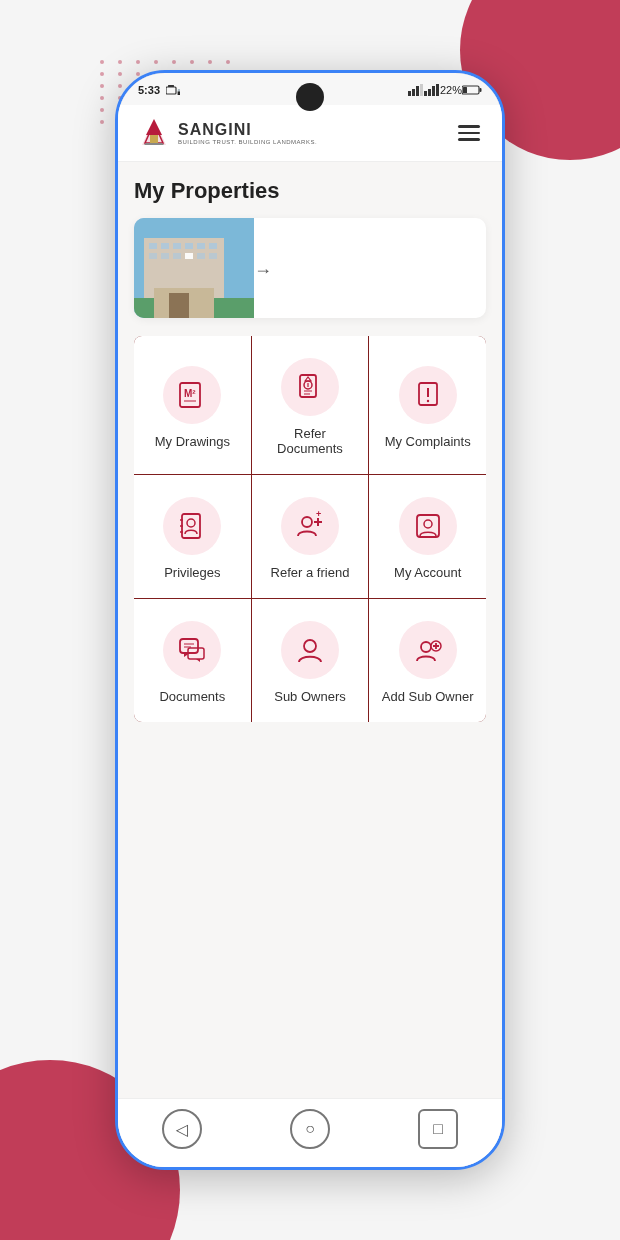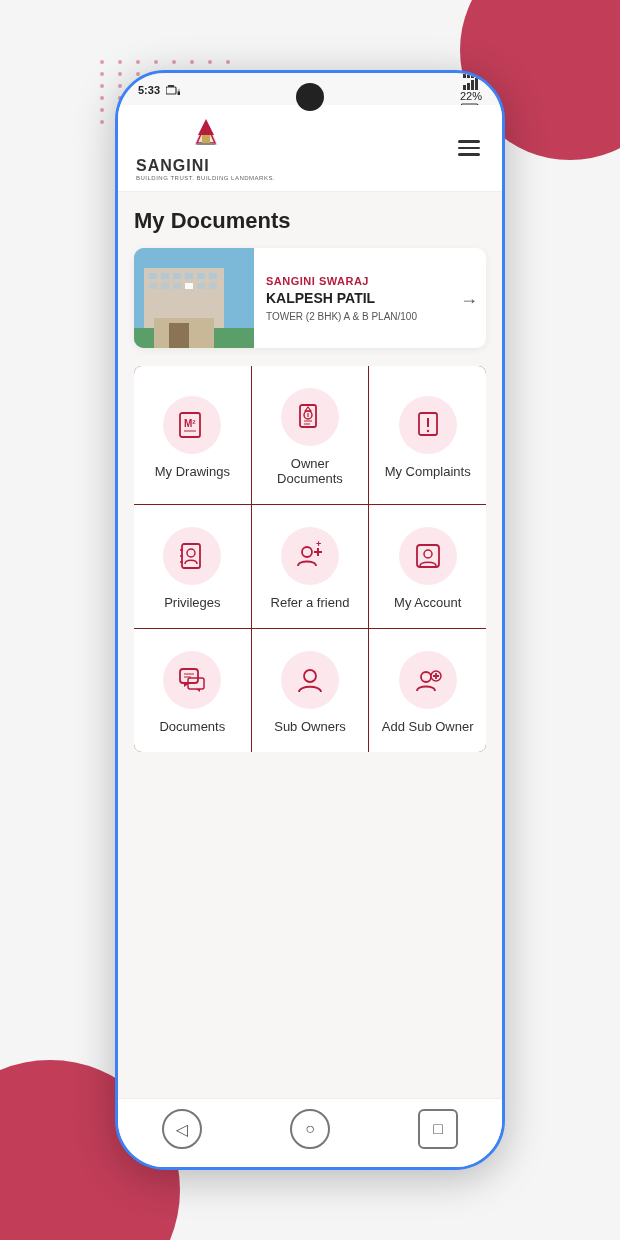--- a/index.html
+++ b/index.html
@@ -67,21 +67,21 @@
       display: flex;
       align-items: center;
       justify-content: space-between;
       padding: 6px 20px 4px;
       font-size: 11px;
       color: #222;
       height: 32px;
       flex-shrink: 0;
     }
     .status-left { font-weight: 600; display: flex; align-items: center; gap: 6px; }
-    .status-right { display: flex; align-items: center; gap: 0; font-weight: 500; flex-direction: column; }
+    .status-right { display: flex; align-items: center; gap: 0; font-weight: 500; }
     .notch {
       width: 28px; height: 28px;
       background: #222;
       border-radius: 50%;
       position: absolute;
       top: 10px; left: 50%; transform: translateX(-50%);
       z-index: 10;
     }
 
     
@@ -96,21 +96,21 @@
     
     .navbar {
       background: #fff;
       display: flex;
       align-items: center;
       justify-content: space-between;
       padding: 10px 18px;
       border-bottom: 1px solid #eee;
       flex-shrink: 0;
     }
-    .logo-area { display: flex; align-items: center; gap: 6px; flex-direction: column; }
+    .logo-area { display: flex; align-items: center; gap: 6px; }
     .logo-icon {
       width: 36px; height: 36px;
       display: flex; align-items: center; justify-content: center;
     }
     .logo-text {
       display: flex; flex-direction: column;
     }
     .logo-name { font-size: 16px; font-weight: 800; color: #333; letter-spacing: 1px; }
     .logo-tagline { font-size: 6px; color: #666; letter-spacing: 0.5px; text-transform: uppercase; }
     .hamburger {
@@ -348,21 +348,21 @@
         </div>
       </div>
       <div class="hamburger">
         <span></span>
         <span></span>
         <span></span>
       </div>
     </div>
 
     <div class="page-content">
-      <h1 class="page-title">My Documents</h1>
+      <h1 class="page-title">My Properties</h1>
 
       <div class="property-card">
         <div class="property-img">
           <svg class="building-svg" viewBox="0 0 120 100" preserveAspectRatio="none">
 
             <rect width="120" height="100" fill="#7cb8d8"></rect>
 
             <rect x="10" y="20" width="80" height="80" fill="#d4c8b8"></rect>
 
             <rect x="15" y="25" width="8" height="6" fill="#a8c8e0" opacity="0.8"></rect>
@@ -377,25 +377,20 @@
             <rect x="51" y="35" width="8" height="6" fill="#fff" opacity="0.9"></rect>
             <rect x="63" y="35" width="8" height="6" fill="#a8c8e0" opacity="0.6"></rect>
             <rect x="75" y="35" width="8" height="6" fill="#a8c8e0" opacity="0.6"></rect>
 
             <rect x="0" y="80" width="120" height="20" fill="#5a9e6a"></rect>
 
             <rect x="20" y="70" width="60" height="30" fill="#c8b898"></rect>
             <rect x="35" y="75" width="20" height="25" fill="#8b7355"></rect>
           </svg>
         </div>
-        <div class="property-info">
-          <div class="property-project">SANGINI SWARAJ</div>
-          <div class="property-name">KALPESH PATIL</div>
-          <div class="property-detail">TOWER (2 BHK) A &amp; B PLAN/100</div>
-        </div>
         <div class="property-arrow">→</div>
       </div>
 
       <div class="menu-grid">
 
         <div class="menu-item">
           <div class="menu-icon-wrap">
             <svg width="32" height="32" viewBox="0 0 32 32">
               <rect x="4" y="4" width="20" height="24" rx="2" fill="none" stroke="#b71c3c" stroke-width="1.8"></rect>
               <text x="8" y="18" font-size="10" fill="#b71c3c" font-weight="bold">M²</text>
@@ -410,21 +405,21 @@
           <div class="menu-icon-wrap">
             <svg width="32" height="32" viewBox="0 0 32 32">
               <rect x="6" y="4" width="16" height="22" rx="2" fill="none" stroke="#b71c3c" stroke-width="1.8"></rect>
               <circle cx="14" cy="14" r="4" fill="none" stroke="#b71c3c" stroke-width="1.5"></circle>
               <line x1="14" y1="12" x2="14" y2="16" stroke="#b71c3c" stroke-width="1.2"></line>
               <line x1="10" y1="20" x2="18" y2="20" stroke="#b71c3c" stroke-width="1.2"></line>
               <line x1="10" y1="23" x2="16" y2="23" stroke="#b71c3c" stroke-width="1.2"></line>
               <polygon points="11,10 14,6 17,10" fill="none" stroke="#b71c3c" stroke-width="1.2"></polygon>
             </svg>
           </div>
-          <span class="menu-label">Owner Documents</span>
+          <span class="menu-label">Refer Documents</span>
         </div>
 
         <div class="menu-item">
           <div class="menu-icon-wrap">
             <svg width="32" height="32" viewBox="0 0 32 32">
               <rect x="7" y="4" width="18" height="22" rx="2" fill="none" stroke="#b71c3c" stroke-width="1.8"></rect>
               <line x1="16" y1="9" x2="16" y2="18" stroke="#b71c3c" stroke-width="2"></line>
               <circle cx="16" cy="22" r="1.2" fill="#b71c3c"></circle>
             </svg>
           </div>

